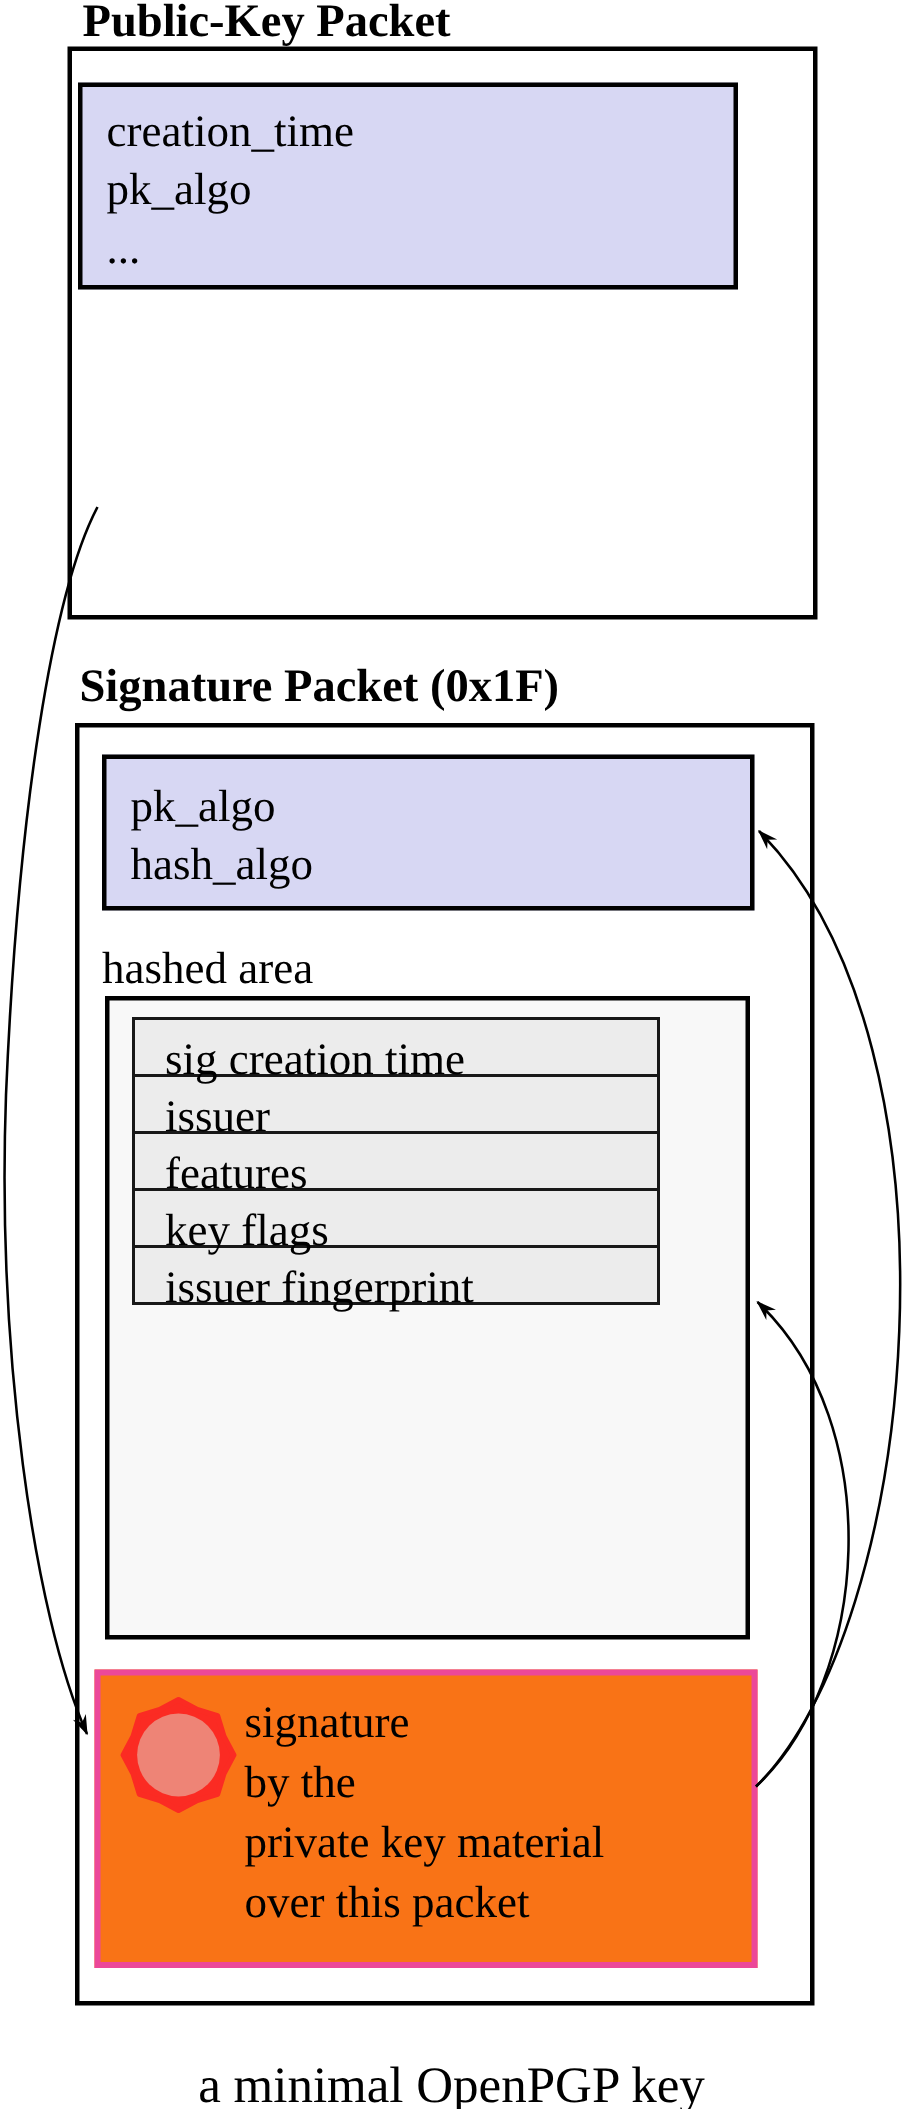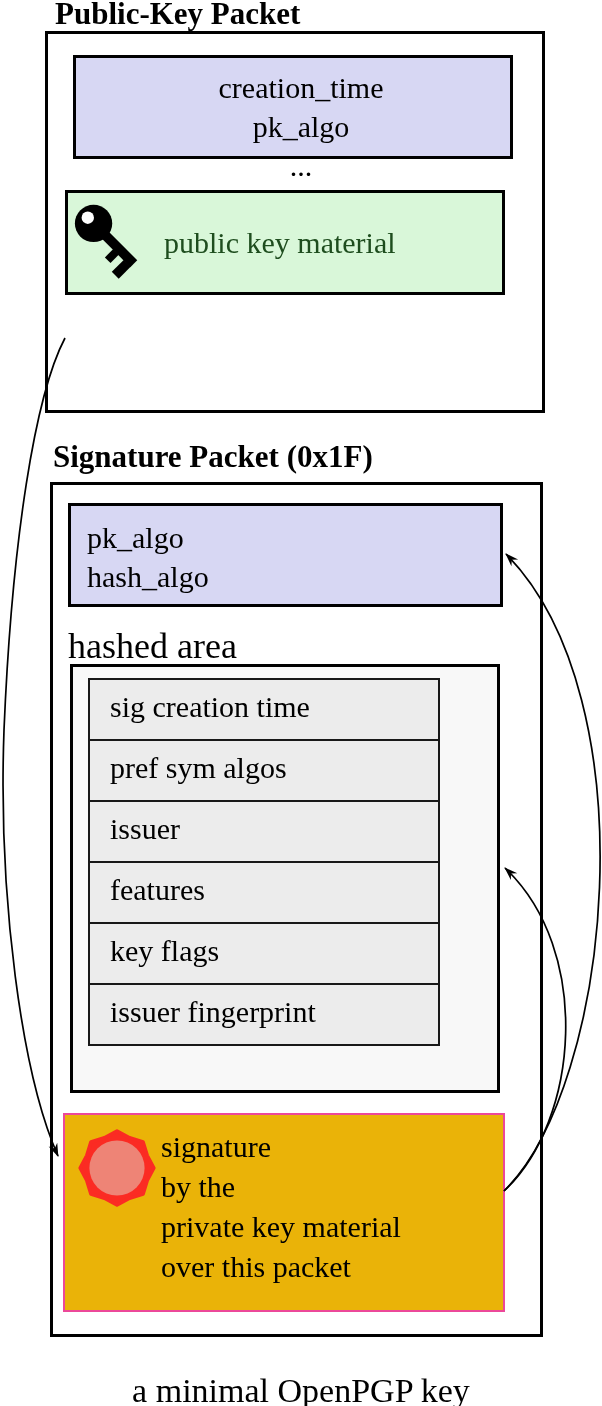--- a/index.html
+++ b/index.html
@@ -8,81 +8,64 @@
     font-family:Liberation Serif, serif;color:#000;
     overflow:hidden;
   }
   .abs{position:absolute;box-sizing:border-box;}
   .packet-title{font-weight:bold;font-size:31px;line-height:32px;white-space:nowrap;}
   .outer-box{border:3px solid #000;background:#fff;}
   .field-box{border:3px solid #000;background:#d7d7f3;font-size:30px;line-height:39px;padding:10px 0 0 16px;}
   .field-box div{white-space:nowrap;}
   .keymat-box{border:3px solid #000;background:#d9f7d9;display:flex;align-items:center;padding-left:6px;}
   .keymat-label{color:#1e4d1e;font-size:30px;margin-left:10px;white-space:nowrap;}
-  .area-label{font-size:36px;line-height:32px;white-space:nowrap;}
+  .area-label{font-size:30px;line-height:32px;white-space:nowrap;}
   .hashed-box{border:3px solid #000;background:#f8f8f8;}
   .subpkt{
-    box-sizing:border-box;width:352px;height:63px;background:#ececec;
+    box-sizing:border-box;width:352px;height:40px;background:#ececec;
     border:2px solid #181818;margin-top:-2px;
     font-size:30px;line-height:53px;padding-left:20px;white-space:nowrap;
   }
   .subpkt:first-child{margin-top:0;}
-  .sig-box{border:2px solid #ec4899;background:#eab308;}
+  .sig-box{border:4px solid #ec4899;background:#f97316;}
   .sig-lines{position:absolute;left:96px;top:12px;font-size:30px;line-height:40px;}
   .sig-lines div{white-space:nowrap;}
   .caption{font-size:34px;text-align:center;width:602px;}
   svg.overlay{position:absolute;left:0;top:0;pointer-events:none;z-index:20;}
 </style>
 </head>
 <body>
 
 <div id="canvas">
 
   <div class="abs packet-title" style="left:55px;top:-2px;">Public-Key Packet</div>
 
   <div class="abs outer-box" style="left:45px;top:31px;width:500px;height:382px;"></div>
 
-  <div class="abs field-box" style="left:73px;top:55px;width:440px;height:104px;text-align:center;">
+  <div class="abs field-box" style="left:52px;top:55px;width:440px;height:138px;">
     <div>creation_time</div>
     <div>pk_algo</div>
     <div>...</div>
   </div>
 
-  <div class="abs keymat-box" style="left:65px;top:190px;width:440px;height:105px;">
-    <span style="display:inline-block;width:80px;height:84px;">
-      <svg viewBox="0 0 90 90" width="80" height="84" style="overflow:visible">
-        <g fill="#000">
-          <circle cx="22" cy="23" r="21"></circle>
-          <g transform="rotate(45 22 23)">
-            <rect x="38" y="17.5" width="48" height="11"></rect>
-            <rect x="58" y="28" width="9" height="13"></rect>
-            <rect x="75" y="28" width="11" height="19"></rect>
-          </g>
-        </g>
-        <circle cx="15.5" cy="16.5" r="7" fill="#ffffff"></circle>
-      </svg>
-    </span>
-    <span class="keymat-label">public key material</span>
-  </div>
 
   <div class="abs packet-title" style="left:53px;top:441px;">Signature Packet (0x1F)</div>
 
   <div class="abs outer-box" style="left:50px;top:482px;width:493px;height:855px;"></div>
 
   <div class="abs field-box" style="left:68px;top:503px;width:435px;height:104px;padding-top:12px;">
     <div>pk_algo</div>
     <div>hash_algo</div>
   </div>
 
   <div class="abs area-label" style="left:68px;top:630px;">hashed area</div>
 
   <div class="abs hashed-box" style="left:70px;top:664px;width:430px;height:429px;">
     <div class="abs" style="left:15px;top:11px;">
       <div class="subpkt">sig creation time</div>
-      <div class="subpkt">pref sym algos</div>
       <div class="subpkt">issuer</div>
       <div class="subpkt">features</div>
       <div class="subpkt">key flags</div>
       <div class="subpkt">issuer fingerprint</div>
     </div>
   </div>
 
   <div class="abs sig-box" style="left:63px;top:1113px;width:442px;height:199px;">
     <span class="abs" style="left:6px;top:7px;width:92px;height:92px;">
       <svg viewBox="0 0 100 100" width="92" height="92">

